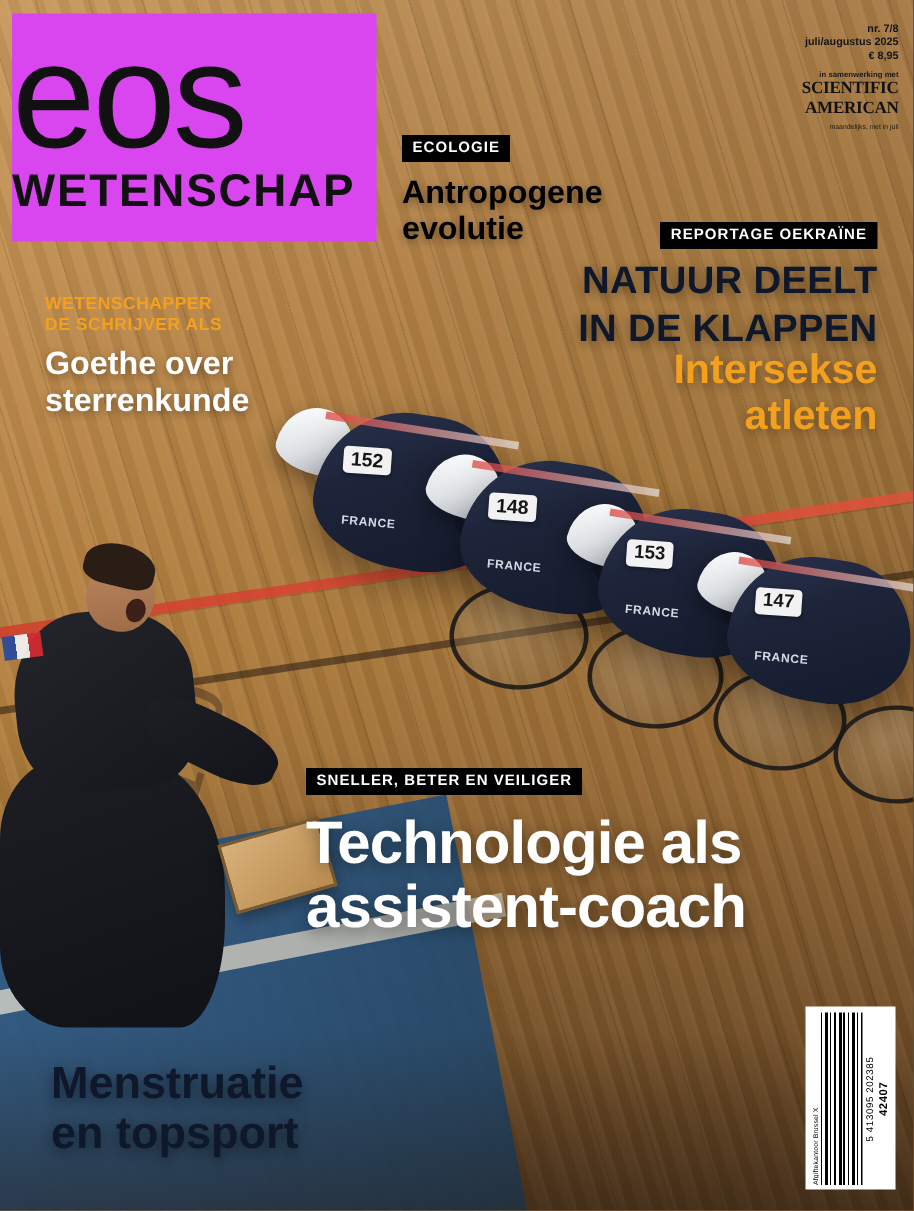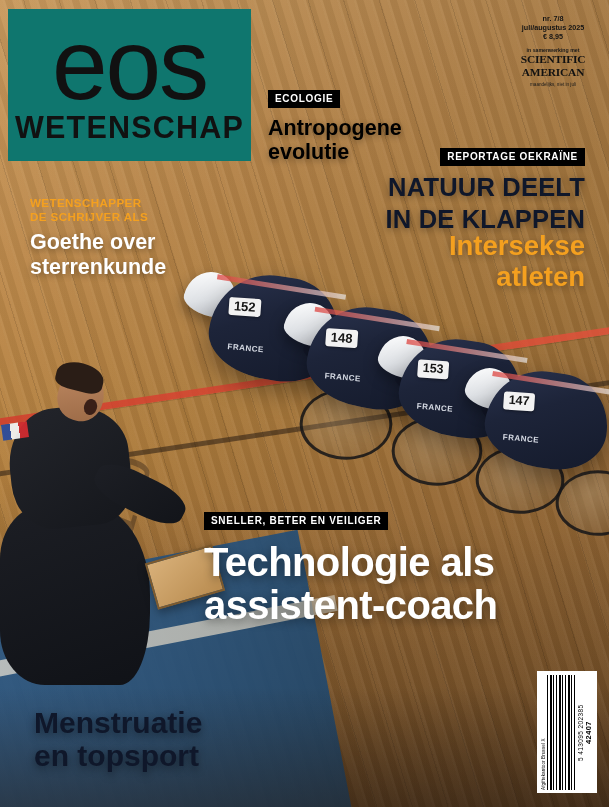--- a/index.html
+++ b/index.html
@@ -220,25 +220,24 @@
     transform: rotate(-8deg); opacity: .95;
   }
 
   
   .masthead {
     position: absolute;
     left: 8px;
     top: 9px;
     width: 243px;
     height: 152px;
-    background: #0f766e;
+    background: #d946ef;
     display: flex;
     flex-direction: column;
     justify-content: center;
-    align-items: center;
   }
   .masthead .eos {
     font-family: "Liberation Sans", sans-serif;
     font-size: 100px;
     line-height: .88;
     font-weight: 400;
     letter-spacing: -2px;
     color: #111;
     margin-top: -6px;
   }
@@ -250,21 +249,21 @@
     color: #111;
     margin-top: 2px;
   }
 
   
   .issue {
     position: absolute;
     right: 10px;
     top: 14px;
     width: 92px;
-    text-align: center;
+    text-align: right;
     color: #141414;
     line-height: 1.28;
   }
   .issue .line { font-size: 7.2px; font-weight: 700; }
   .issue .coop { font-size: 5.2px; font-weight: 700; margin-top: 5px; color: #1a1a1a; }
   .issue .sa {
     font-size: 11.4px;
     font-weight: 700;
     letter-spacing: -.2px;
     line-height: 1.05;

